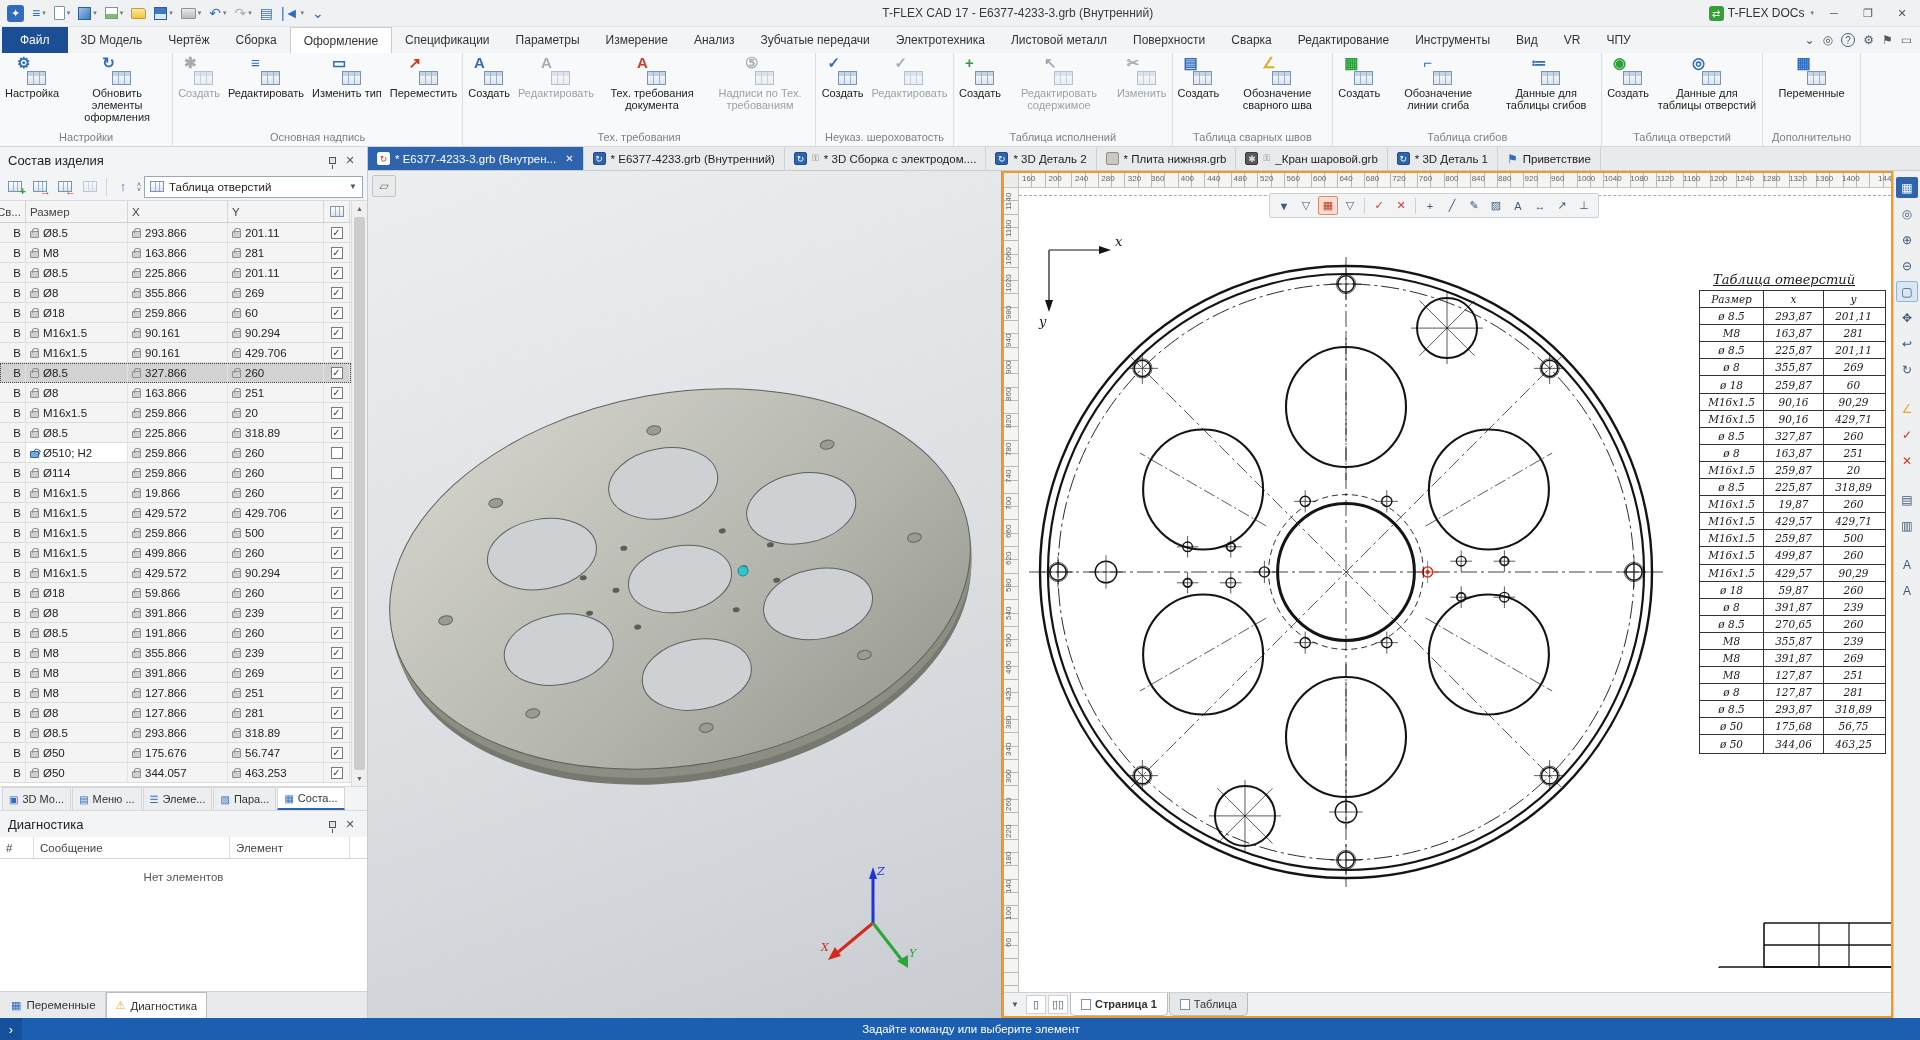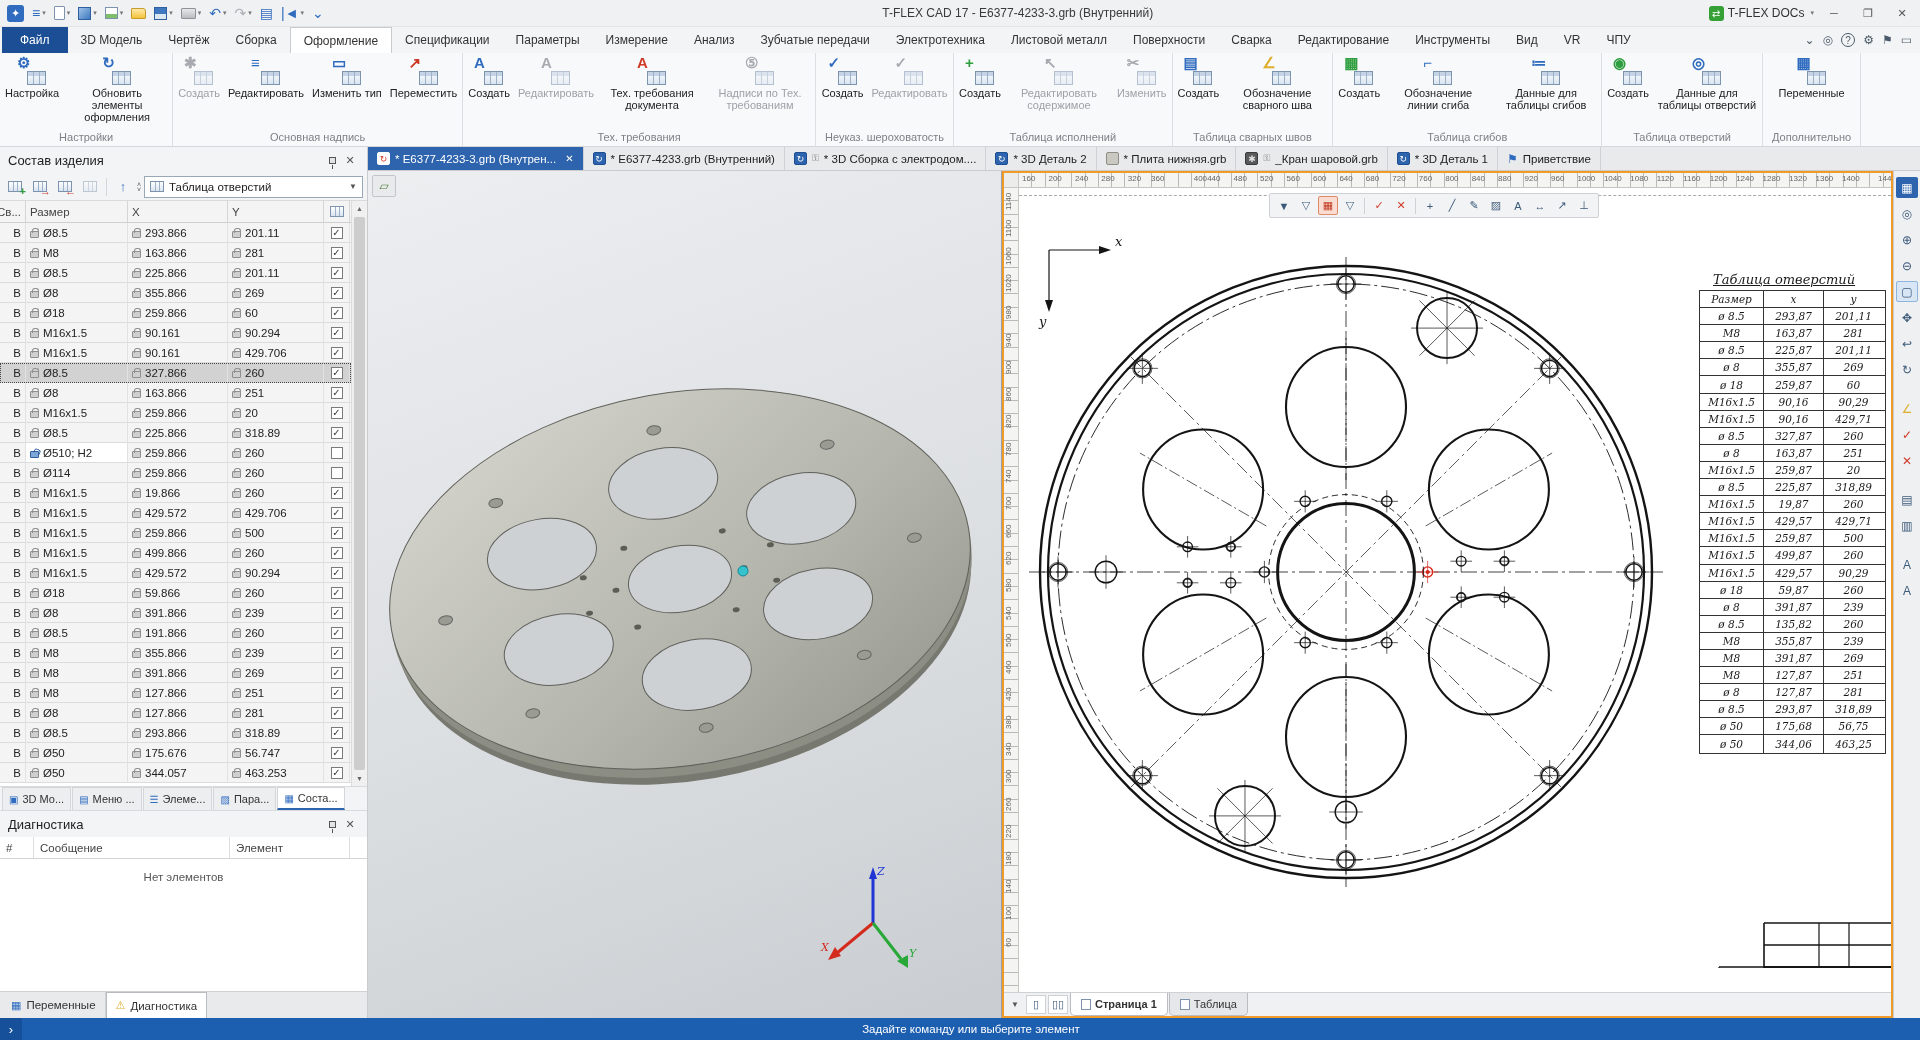--- a/index.html
+++ b/index.html
@@ -1192,21 +1192,21 @@
         <div id="view2d">
           <div id="d2-top">
             <div id="ruler-corner"></div>
             <div id="hruler">
                 <span class="hr-lab" style="left: 3px;">160</span>
                 <span class="hr-lab" style="left: 29.45px;">200</span>
                 <span class="hr-lab" style="left: 55.9px;">240</span>
                 <span class="hr-lab" style="left: 82.35px;">280</span>
                 <span class="hr-lab" style="left: 108.8px;">320</span>
                 <span class="hr-lab" style="left: 132px;">360</span>
-                <span class="hr-lab" style="left: 161.7px; margin-left: 13px;">400</span>
+                <span class="hr-lab" style="left: 161.7px;">400</span>
                 <span class="hr-lab" style="left: 188.15px;">440</span>
                 <span class="hr-lab" style="left: 214.6px;">480</span>
                 <span class="hr-lab" style="left: 241.05px;">520</span>
                 <span class="hr-lab" style="left: 267.5px;">560</span>
                 <span class="hr-lab" style="left: 293.95px;">600</span>
                 <span class="hr-lab" style="left: 320.4px;">640</span>
                 <span class="hr-lab" style="left: 346.85px;">680</span>
                 <span class="hr-lab" style="left: 373.3px; text-align: center;">720</span>
                 <span class="hr-lab" style="left: 399.75px;">760</span>
                 <span class="hr-lab" style="left: 426.2px;">800</span>
@@ -1505,21 +1505,21 @@
                       <span class="st-c st-x">59,87</span>
                       <span class="st-c st-y">260</span>
                     </div>
                     <div class="st-row">
                       <span class="st-c st-s">ø 8</span>
                       <span class="st-c st-x">391,87</span>
                       <span class="st-c st-y">239</span>
                     </div>
                     <div class="st-row">
                       <span class="st-c st-s">ø 8.5</span>
-                      <span class="st-c st-x">135,82</span>
+                      <span class="st-c st-x">270,65</span>
                       <span class="st-c st-y">260</span>
                     </div>
                     <div class="st-row">
                       <span class="st-c st-s">M8</span>
                       <span class="st-c st-x">355,87</span>
                       <span class="st-c st-y">239</span>
                     </div>
                     <div class="st-row">
                       <span class="st-c st-s">M8</span>
                       <span class="st-c st-x">391,87</span>

